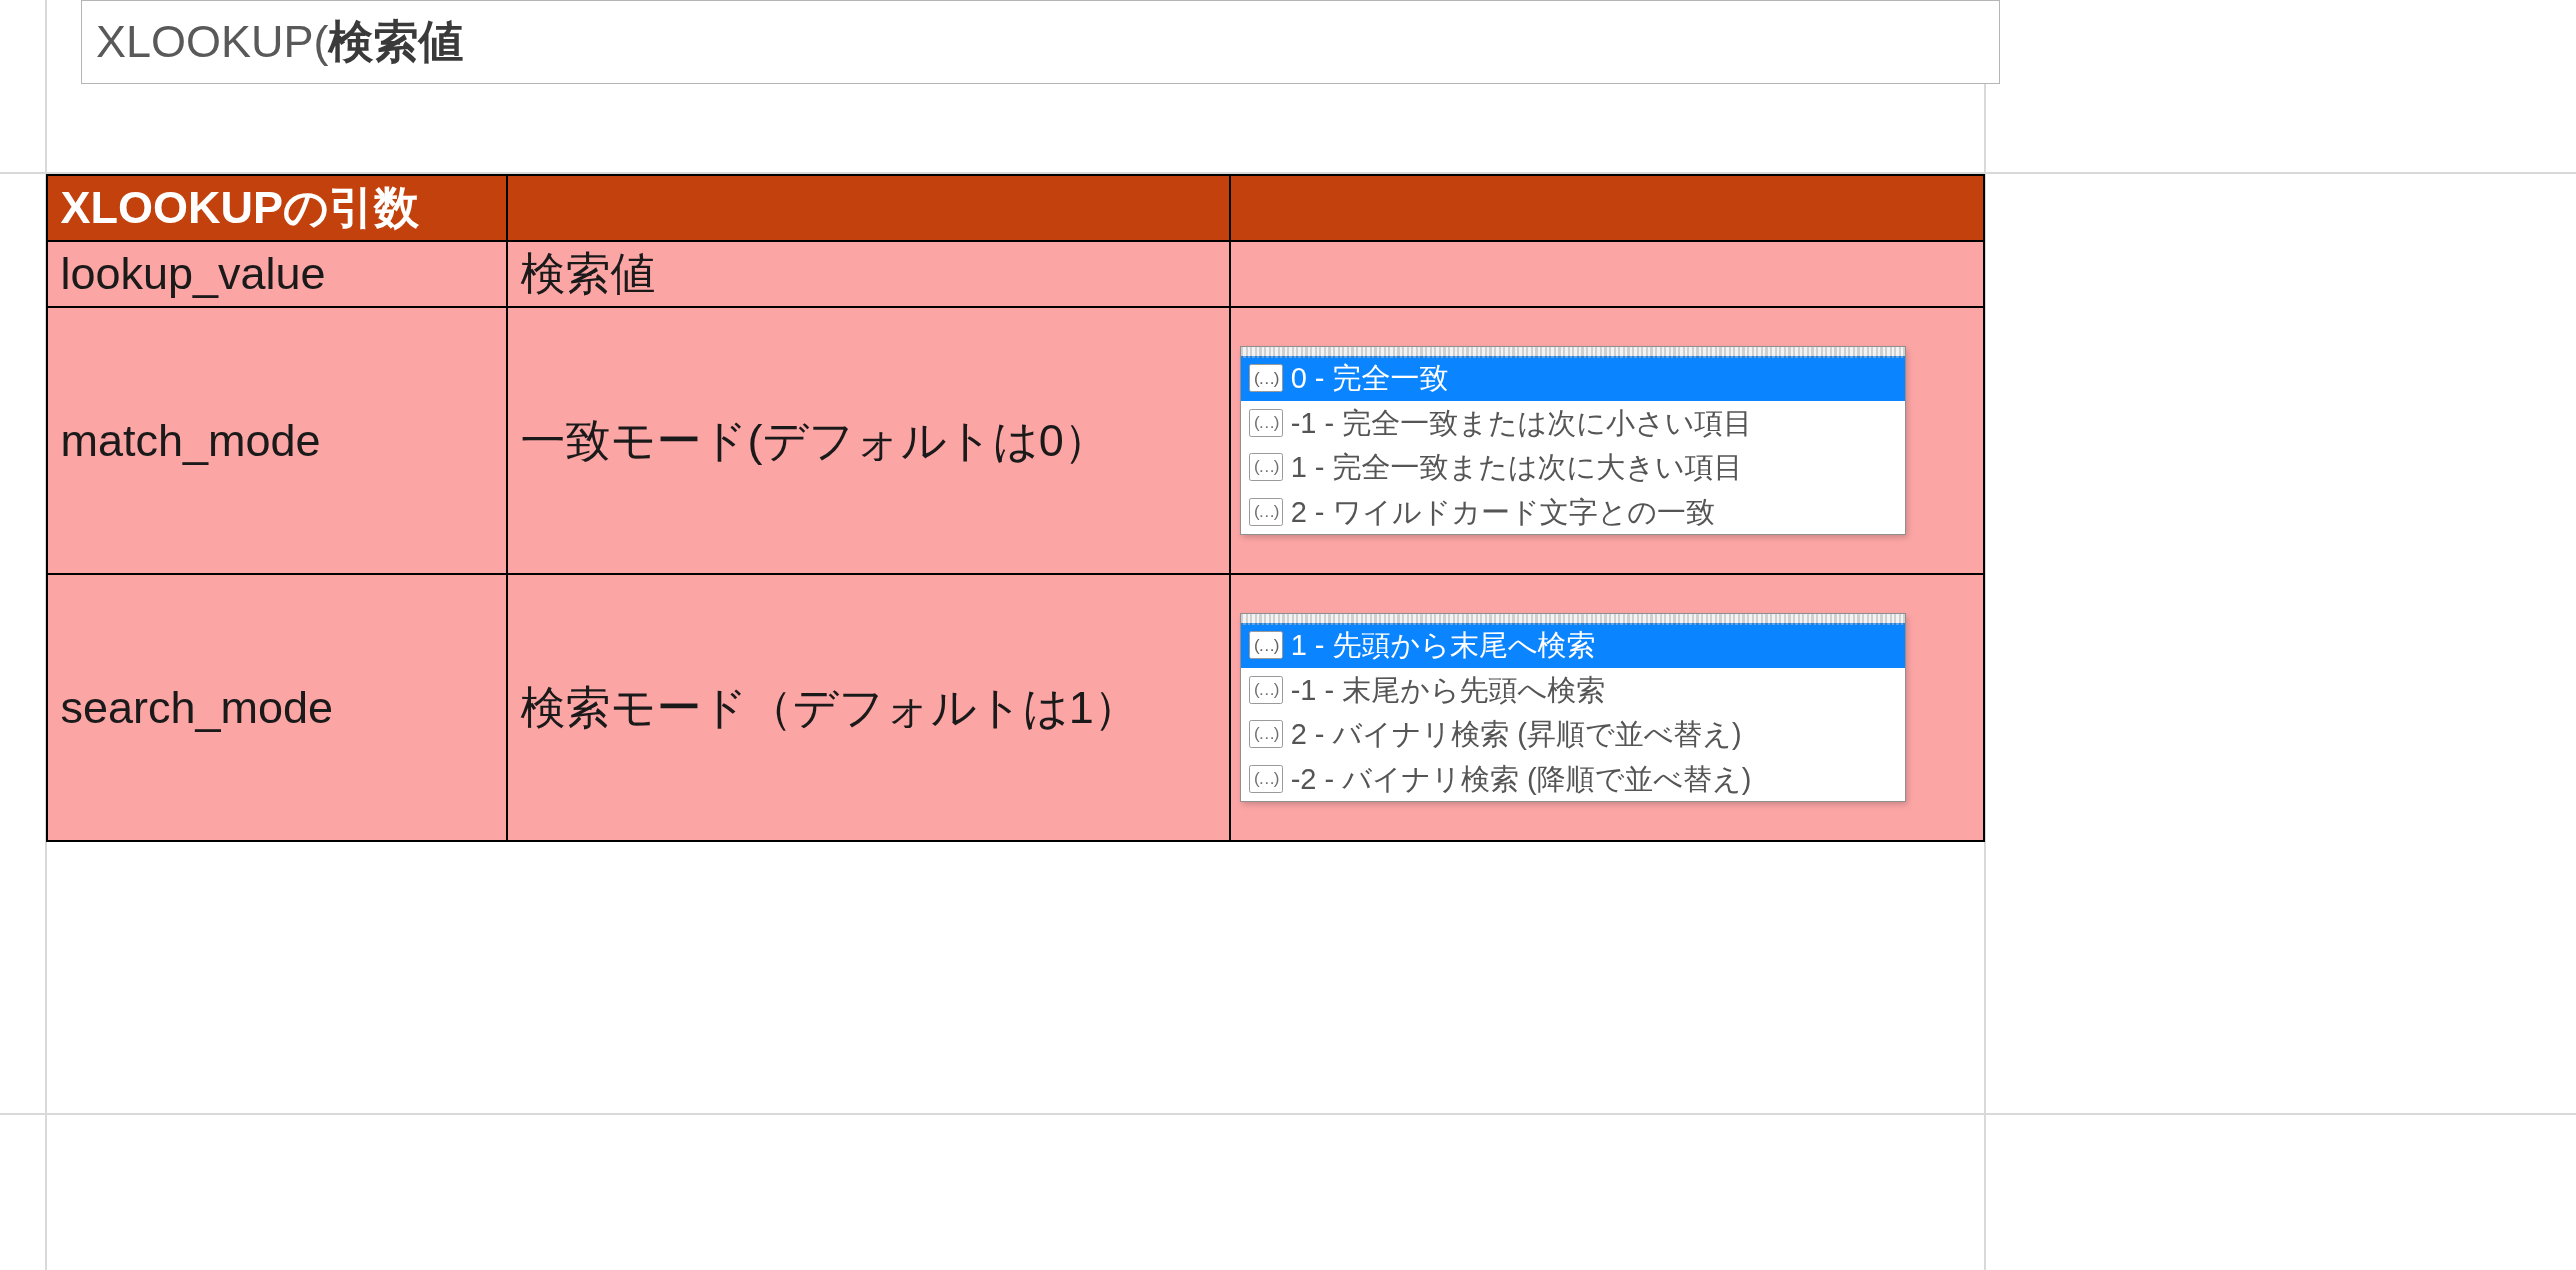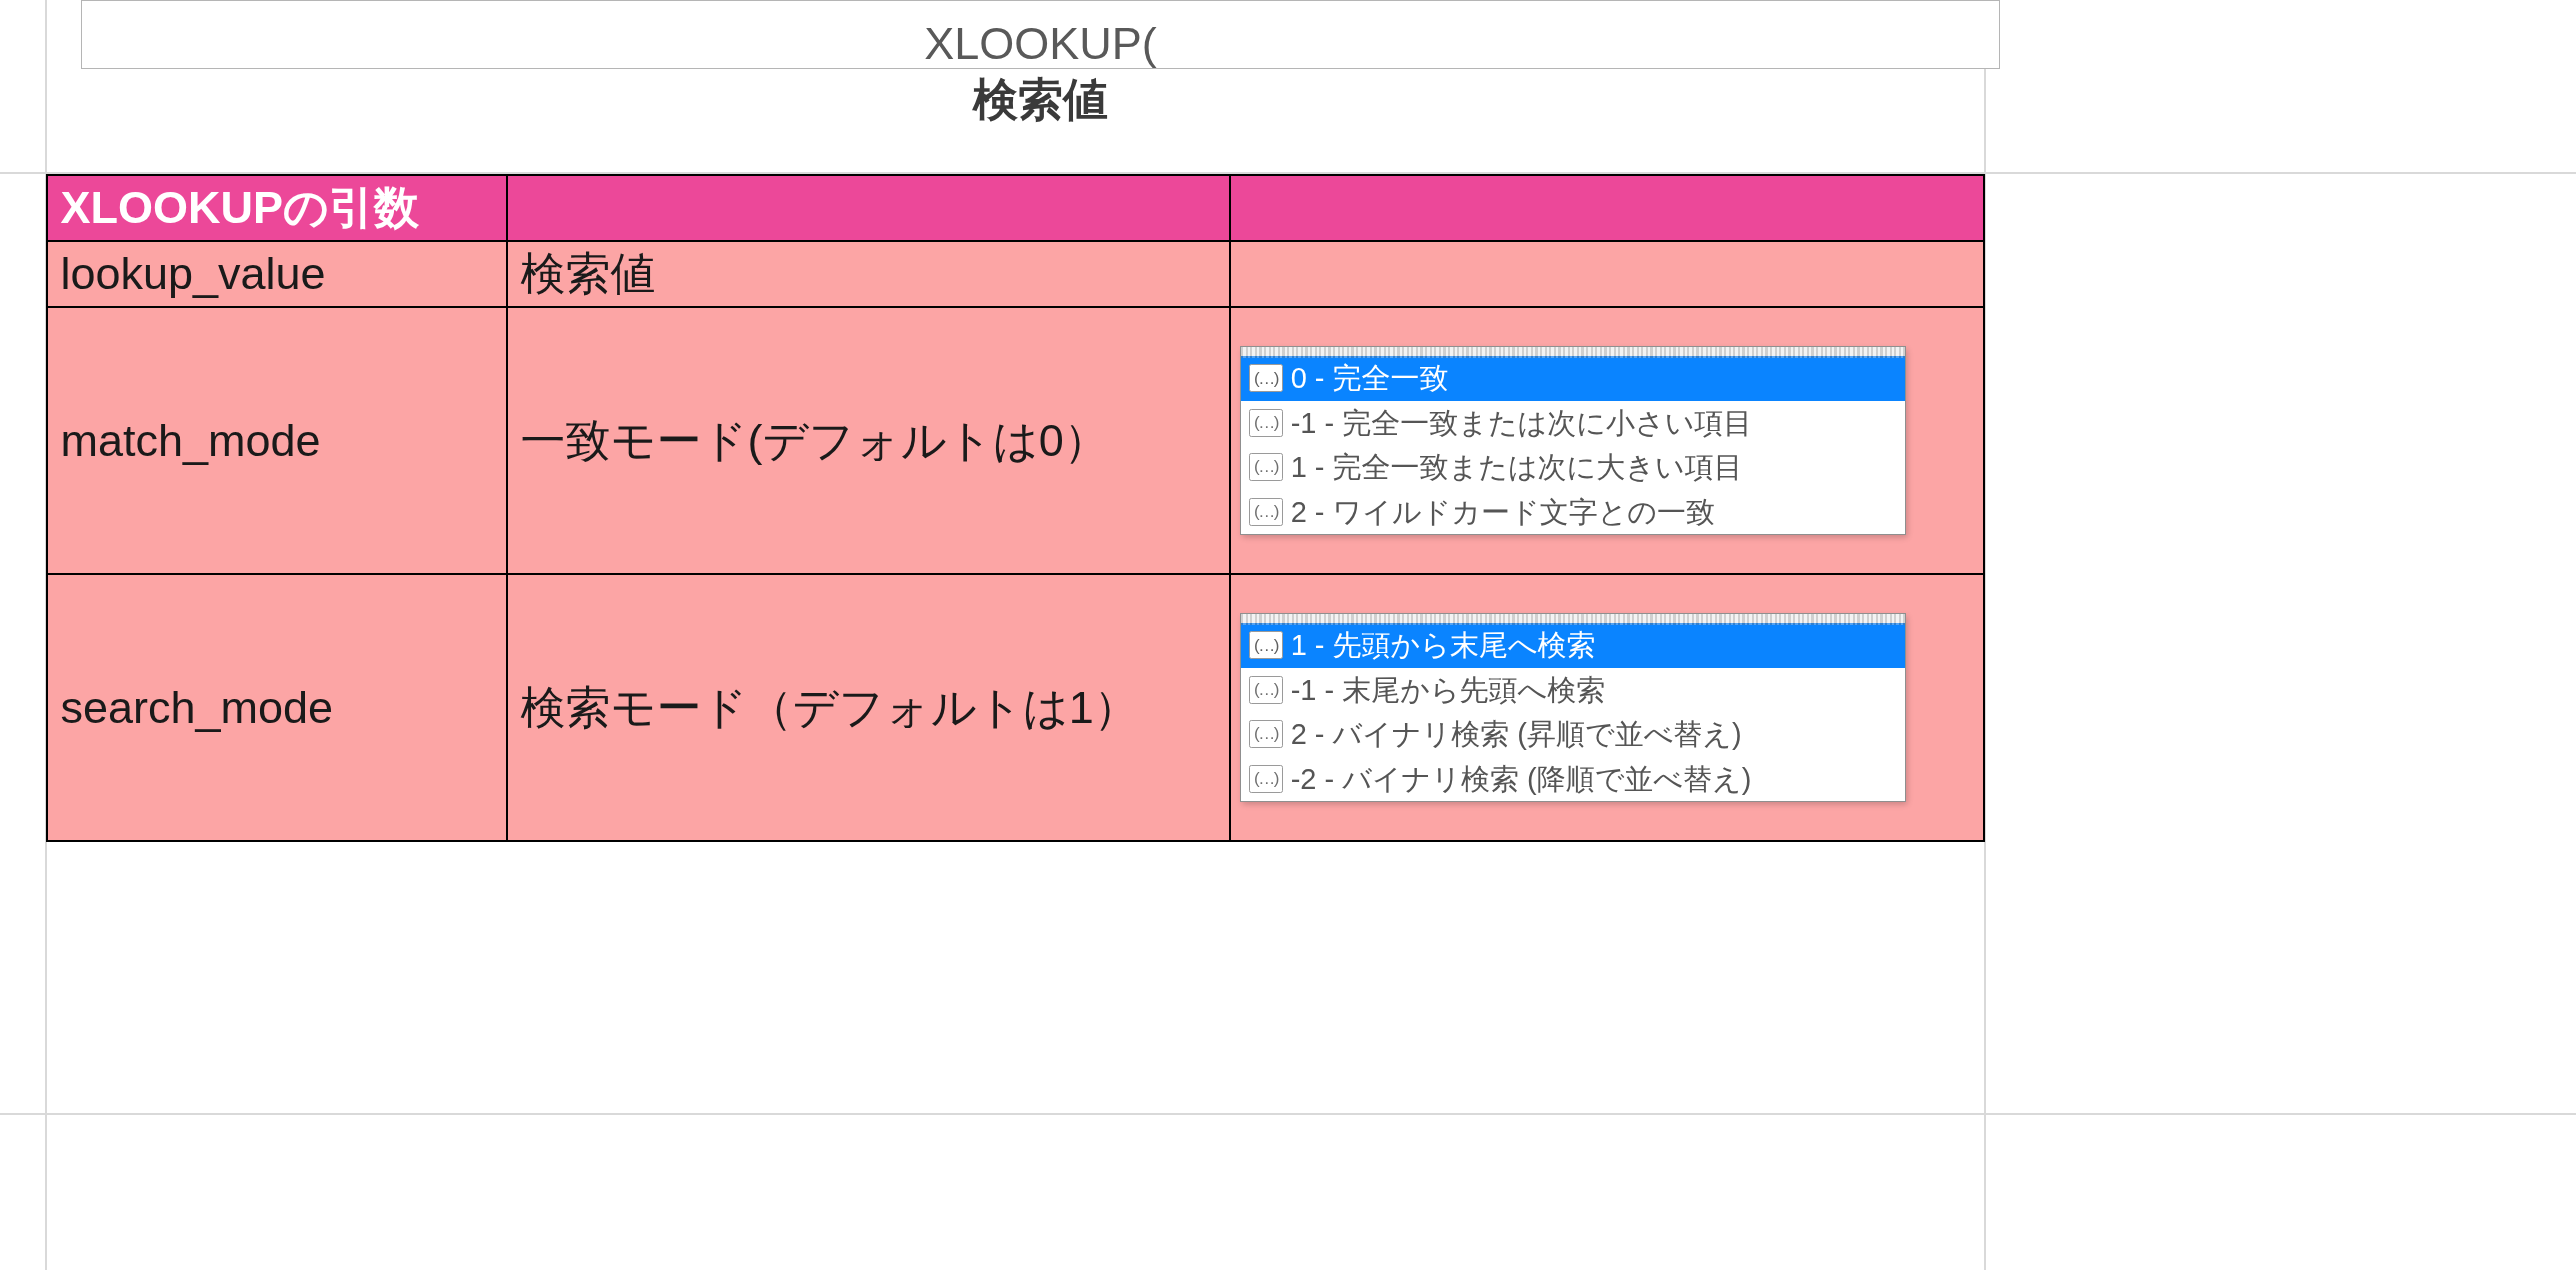--- a/index.html
+++ b/index.html
@@ -24,31 +24,30 @@
   }
   .gridline.h { height: 1.5px; left: 0; right: 0; }
   .gridline.v { width: 1.5px; top: 0; bottom: 0; }
 
   
   .tooltip {
     position: absolute;
     left: 81px;
     top: 0px;
     width: 1919px;
-    height: 69px;
+    height: 84px;
     box-sizing: border-box;
     border: 1.5px solid #b5b5b5;
     background: #ffffff;
     display: flex;
     align-items: center;
-    padding: 17px 14px;
+    padding: 4px 14px;
     font-size: 45px;
     color: #595959;
     white-space: nowrap;
-    flex-direction: column;
   }
   .tooltip .bold { font-weight: 700; color: #3a3a3a; }
 
   
   .tbl {
     position: absolute;
     left: 46px;
     top: 174px;
     width: 1936px;
     border-collapse: collapse;
@@ -58,21 +57,21 @@
   .tbl col.c2 { width: 723px; }
   .tbl col.c3 { width: 754px; }
   .tbl td, .tbl th {
     border: 2.3px solid #000000;
     padding: 0 12.4px;
     font-size: 45px;
     vertical-align: middle;
     box-sizing: border-box;
   }
   .tbl th {
-    background: #ec4899;
+    background: #c2410c;
     color: #ffffff;
     font-weight: 700;
     text-align: left;
     height: 66px;
   }
   .tbl td {
     background: #fca5a5;
     height: 66px;
   }
   .tbl td.tall { height: 267px; }

